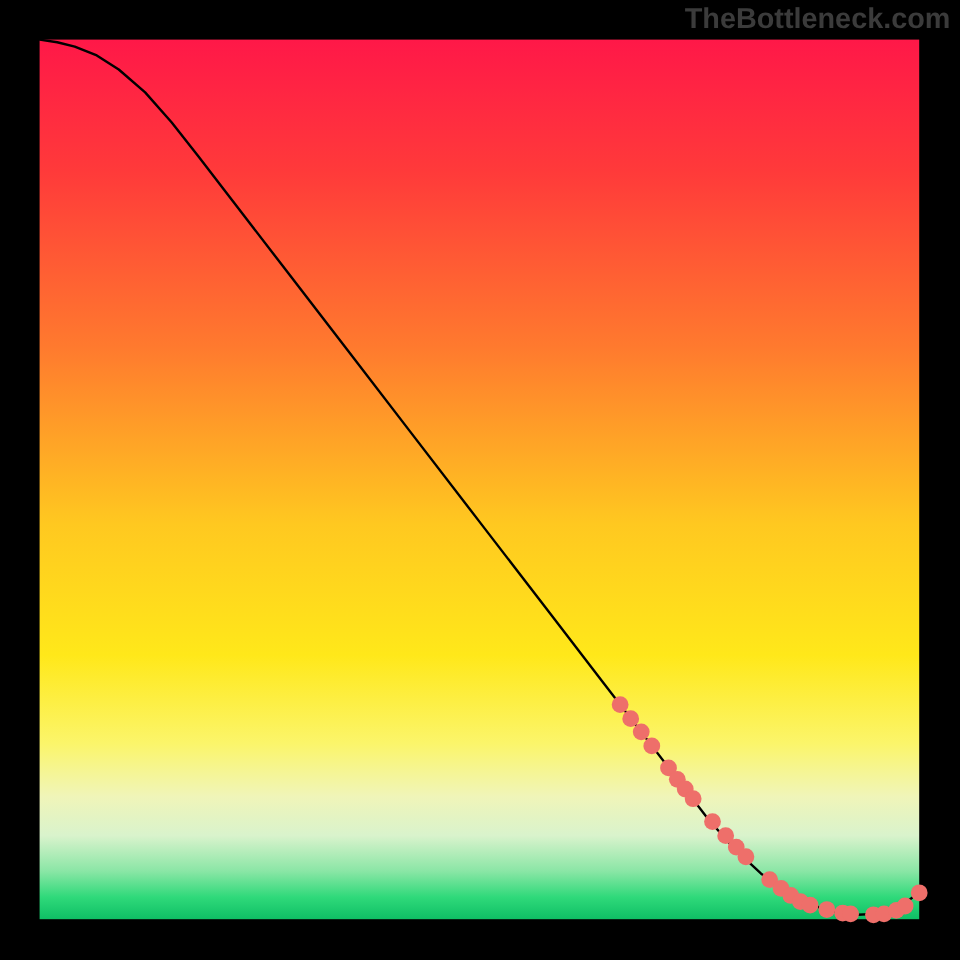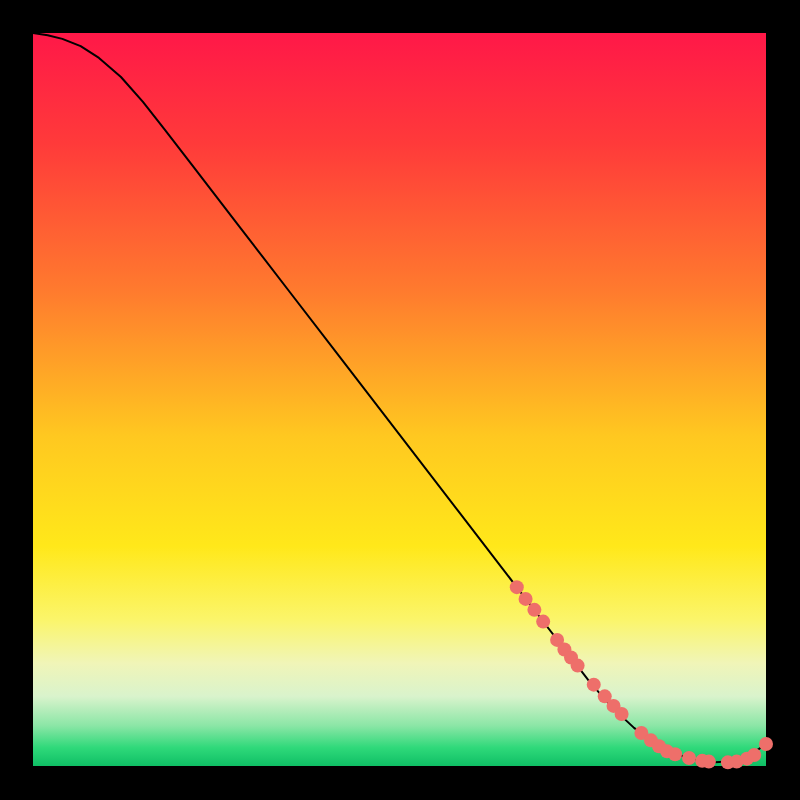--- a/index.html
+++ b/index.html
@@ -77,13 +77,14 @@
         <circle cx="689.03" cy="757.94" r="7" fill="#ee6f6a"></circle>
         <circle cx="702.23" cy="760.87" r="7" fill="#ee6f6a"></circle>
         <circle cx="708.83" cy="761.60" r="7" fill="#ee6f6a"></circle>
         <circle cx="727.88" cy="762.34" r="7" fill="#ee6f6a"></circle>
         <circle cx="736.68" cy="761.60" r="7" fill="#ee6f6a"></circle>
         <circle cx="746.94" cy="758.67" r="7" fill="#ee6f6a"></circle>
         <circle cx="754.27" cy="755.00" r="7" fill="#ee6f6a"></circle>
         <circle cx="766.00" cy="744.01" r="7" fill="#ee6f6a"></circle>
       </g>
     </svg>
+  <div class="watermark">TheBottleneck.com</div>
 </div>
 
 </body></html>

